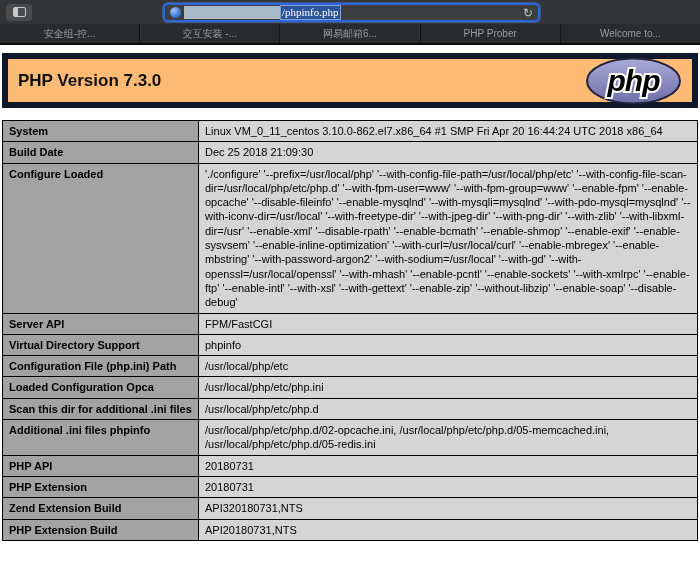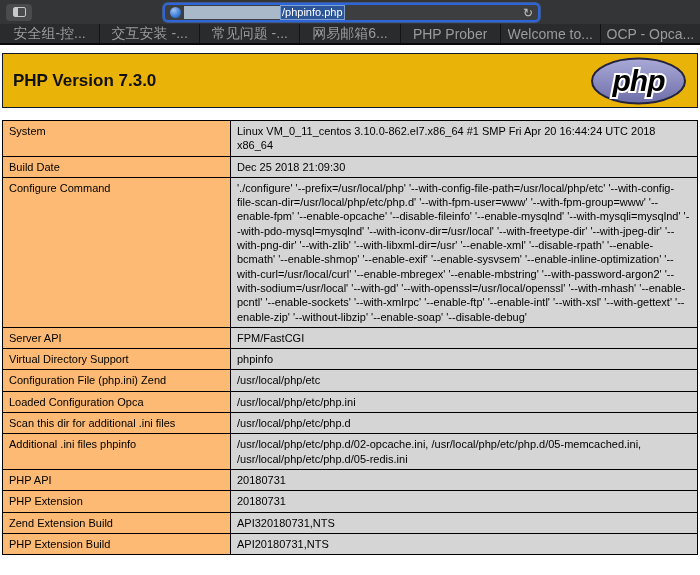--- a/index.html
+++ b/index.html
@@ -10,50 +10,50 @@
   .chrome { background:#343536; }
   .toolbar { height:24px; display:flex; align-items:center; padding:0 6px; position:relative; }
   .sidebar-btn { width:26px; height:17px; background:#4a4b4d; border-radius:4px;
                  display:flex; align-items:center; justify-content:center; cursor:pointer; }
   .sidebar-glyph { width:13px; height:10px; border:1.5px solid #c9c9c9; border-radius:2px; position:relative; }
   .sidebar-glyph::before { content:""; position:absolute; left:0; top:0; bottom:0; width:4px;
                  background:#c9c9c9; }
   .url-field { position:absolute; left:163px; top:3px; width:377px; height:19px;
                background:#3d3e40; border-radius:5px; border:2px solid #2e66d9;
                box-shadow:0 0 0 1px rgba(70,125,230,.5);
-               display:flex; align-items:center; padding:0 5px; cursor:text; }
+               display:flex; align-items:center; padding:0 5px; cursor:text;font-family:Liberation Serif, serif; }
   .favicon { width:11px; height:11px; border-radius:50%;
              background:radial-gradient(circle at 35% 30%, #9fc3f0, #3a7bd8 60%, #1f4fa8);
              flex:0 0 auto; }
   .host-redacted { width:97px; height:13px; background:#a9b9c9; margin-left:3px; flex:0 0 auto; }
   .url-path { color:#fff; font-size:11px; line-height:13px; background:#2b5597;
               box-shadow:0 0 0 1px #7f9fd0; padding:0 1px; white-space:nowrap; }
   .reload { margin-left:auto; color:#c4c4c4; font-size:12px; cursor:pointer; line-height:1; }
 
   .tab-strip { height:21px; display:flex; background:#232425; border-bottom:2px solid #0a0a0a; }
   .tab { flex:1 1 0; display:flex; align-items:center; justify-content:center;
          background:#2a2b2c; border-right:1px solid #141415; cursor:pointer; overflow:hidden; }
   .tab:last-child { border-right:none; }
-  .tab-label { font-size:14px; color:#9b9b9b; white-space:nowrap; overflow:hidden; }
+  .tab-label { font-size:10px; color:#9b9b9b; white-space:nowrap; overflow:hidden; }
   .tab.active { background:#3d3e40; }
   .tab.active .tab-label { color:#f2f2f2; font-weight:bold; }
 
   
   .page { padding:8px 2px 0 2px; background:#fff; }
-  .php-header { background:#eab308; border:1px solid #0f172a; height:55px;
+  .php-header { background:#fdba74; border:6px solid #0f172a; height:55px;
                 display:flex; align-items:center; justify-content:space-between;
                 padding:0 10px; }
   .page-title { font-size:17px; font-weight:bold; color:#111; }
   .php-logo { flex:0 0 auto; }
 
   .info-table { width:100%; border-collapse:collapse; margin-top:12px;
                 font-size:11px; table-layout:fixed; }
   .info-table td { border:1px solid #000; padding:3px 6px; vertical-align:top;
                    line-height:1.3; word-wrap:break-word; color:#000; }
-  td.lbl { background:#fdba74; font-weight:normal; width:228px; }
+  td.lbl { background:#a3a3a3; font-weight:bold; width:196px; }
   td.val { background:#d5d5d5; }
 </style>
 </head>
 <body>
 
 <div class="chrome">
   <div class="toolbar">
     <div class="sidebar-btn">
       <div class="sidebar-glyph"></div>
     </div>
@@ -66,40 +66,34 @@
   </div>
   <div class="tab-strip">
   <div class="tab">
     <span class="tab-label">安全组-控...</span>
   </div>
 
   <div class="tab">
     <span class="tab-label">交互安装 -...</span>
   </div>
 
-  <div class="tab">
-    <span class="tab-label">常见问题 -...</span>
-  </div>
 
   <div class="tab">
     <span class="tab-label">网易邮箱6...</span>
   </div>
 
   <div class="tab">
     <span class="tab-label">PHP Prober</span>
   </div>
 
   <div class="tab">
     <span class="tab-label">Welcome to...</span>
   </div>
 
 
-  <div class="tab">
-    <span class="tab-label">OCP - Opca...</span>
-  </div>
 </div>
 </div>
 
 <div class="page">
   <div class="php-header">
     <div class="page-title">PHP Version 7.3.0</div>
     <svg class="php-logo" width="97" height="48" viewBox="0 0 97 48">
       <defs>
         <linearGradient id="lg" x1="0" y1="0" x2="0" y2="1">
           <stop offset="0" stop-color="#aaaad8"></stop>
@@ -117,36 +111,36 @@
     <td class="lbl">System</td>
     <td class="val">Linux VM_0_11_centos 3.10.0-862.el7.x86_64 #1 SMP Fri Apr 20 16:44:24 UTC 2018 x86_64</td>
   </tr>
 
   <tr>
     <td class="lbl">Build Date</td>
     <td class="val">Dec 25 2018 21:09:30</td>
   </tr>
 
   <tr>
-    <td class="lbl">Configure Command</td>
+    <td class="lbl">Configure Loaded</td>
     <td class="val">'./configure' '--prefix=/usr/local/php' '--with-config-file-path=/usr/local/php/etc' '--with-config-file-scan-dir=/usr/local/php/etc/php.d' '--with-fpm-user=www' '--with-fpm-group=www' '--enable-fpm' '--enable-opcache' '--disable-fileinfo' '--enable-mysqlnd' '--with-mysqli=mysqlnd' '--with-pdo-mysql=mysqlnd' '--with-iconv-dir=/usr/local' '--with-freetype-dir' '--with-jpeg-dir' '--with-png-dir' '--with-zlib' '--with-libxml-dir=/usr' '--enable-xml' '--disable-rpath' '--enable-bcmath' '--enable-shmop' '--enable-exif' '--enable-sysvsem' '--enable-inline-optimization' '--with-curl=/usr/local/curl' '--enable-mbregex' '--enable-mbstring' '--with-password-argon2' '--with-sodium=/usr/local' '--with-gd' '--with-openssl=/usr/local/openssl' '--with-mhash' '--enable-pcntl' '--enable-sockets' '--with-xmlrpc' '--enable-ftp' '--enable-intl' '--with-xsl' '--with-gettext' '--enable-zip' '--without-libzip' '--enable-soap' '--disable-debug'</td>
   </tr>
 
   <tr>
     <td class="lbl">Server API</td>
     <td class="val">FPM/FastCGI</td>
   </tr>
 
   <tr>
     <td class="lbl">Virtual Directory Support</td>
     <td class="val">phpinfo</td>
   </tr>
 
   <tr>
-    <td class="lbl">Configuration File (php.ini) Zend</td>
+    <td class="lbl">Configuration File (php.ini) Path</td>
     <td class="val">/usr/local/php/etc</td>
   </tr>
 
   <tr>
     <td class="lbl">Loaded Configuration Opca</td>
     <td class="val">/usr/local/php/etc/php.ini</td>
   </tr>
 
   <tr>
     <td class="lbl">Scan this dir for additional .ini files</td>

